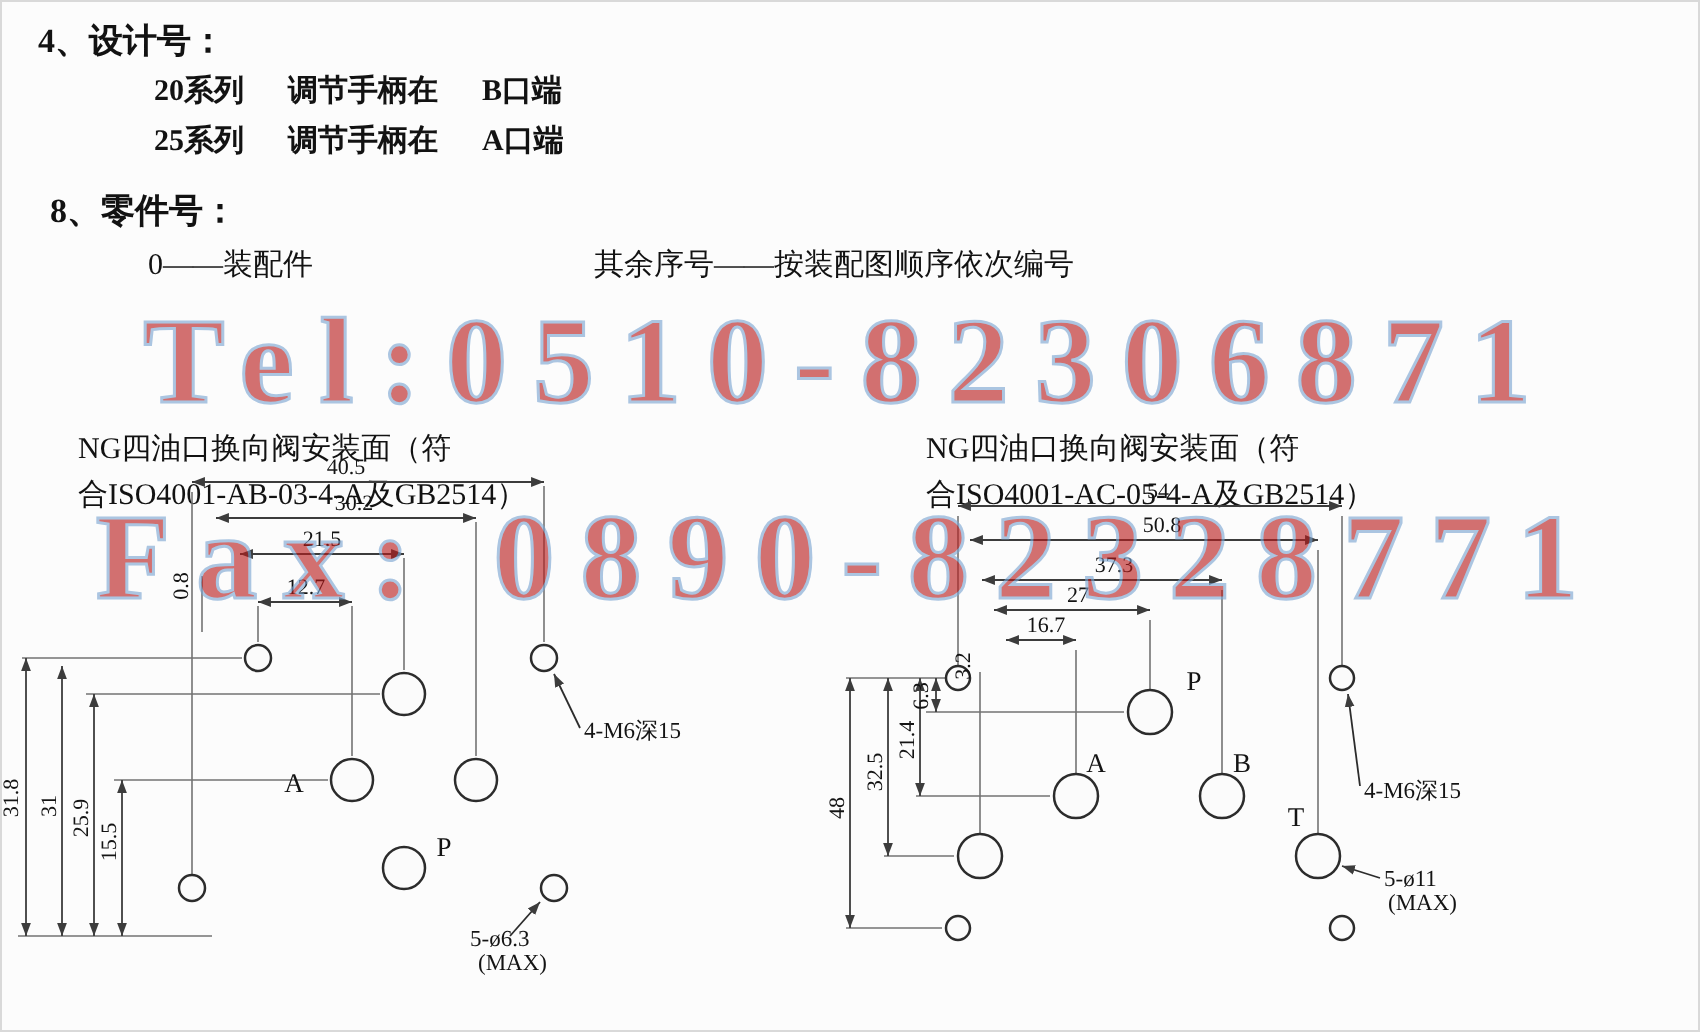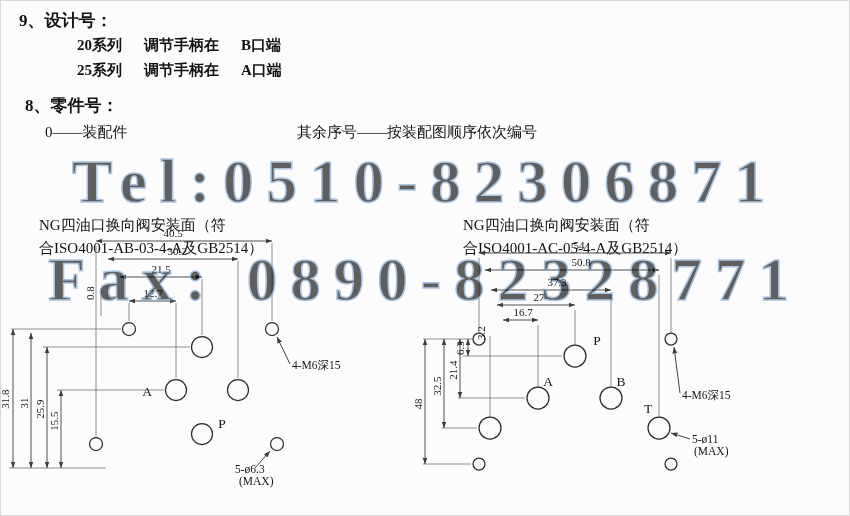--- a/index.html
+++ b/index.html
@@ -10,35 +10,35 @@
     position:relative; width:850px; height:516px;
     background:#fcfcfc; border:1px solid #d9d9d9;
     overflow:hidden; color:#121212;
   }
 
   
   .watermark { position:absolute; inset:0; z-index:5; pointer-events:none; }
   .wm-line {
     position:absolute; width:100%; text-align:center; white-space:nowrap;
     font-weight:700; font-size:61px; letter-spacing:13px;
-    color:#000000; -webkit-text-stroke:1.5px #7ba5d2; opacity:0.62;
+    color:#b91c1c; -webkit-text-stroke:1.5px #7ba5d2; opacity:0.62;
   }
   .wm1 { top:146px; }
   .wm2 { top:244px; }
 
   
   .content { position:absolute; inset:0; z-index:2; }
   .sec-heading { position:absolute; font-size:17px; font-weight:bold; white-space:nowrap; }
   .h5 { left:18px; top:8px; }
   .h6 { left:24px; top:93px; }
   .design-row { position:absolute; display:flex; gap:22px; font-size:15px; white-space:nowrap;font-weight:bold; }
   .r1 { left:76px; top:35px; }
   .r2 { left:76px; top:60px; }
   .parts-note { position:absolute; font-size:15px; white-space:nowrap; }
-  .note-a { left:44px; top:122px; }
+  .note-a { left:73px; top:122px; }
   .note-b { left:296px; top:122px; }
   .dia-title { position:absolute; font-size:15px; line-height:23px; white-space:nowrap;margin-top:42px; }
   .t-left { left:38px; top:171px; }
   .t-right { left:462px; top:171px; }
   .footer { position:absolute; right:16px; top:494px; font-size:15px; font-weight:bold; white-space:nowrap; }
 
   
   svg.dia { position:absolute; overflow:visible; }
   .left-dia  { left:0px;   top:220px; }
   .right-dia { left:410px; top:235px; }
@@ -51,21 +51,21 @@
   .porttxt { font-size:13.5px; text-anchor:middle; }
   .callout { font-size:11.5px; text-anchor:start; }
 </style>
 </head>
 <body>
 
 <div class="page">
 
   <div class="content">
 
-    <div class="sec-heading h5">9、设计号：</div>
+    <div class="sec-heading h5">4、设计号：</div>
 
     <div class="design-row r1">
       <span>20系列</span>
       <span>调节手柄在</span>
       <span>B口端</span>
     </div>
     <div class="design-row r2">
       <span>25系列</span>
       <span>调节手柄在</span>
       <span>A口端</span>

